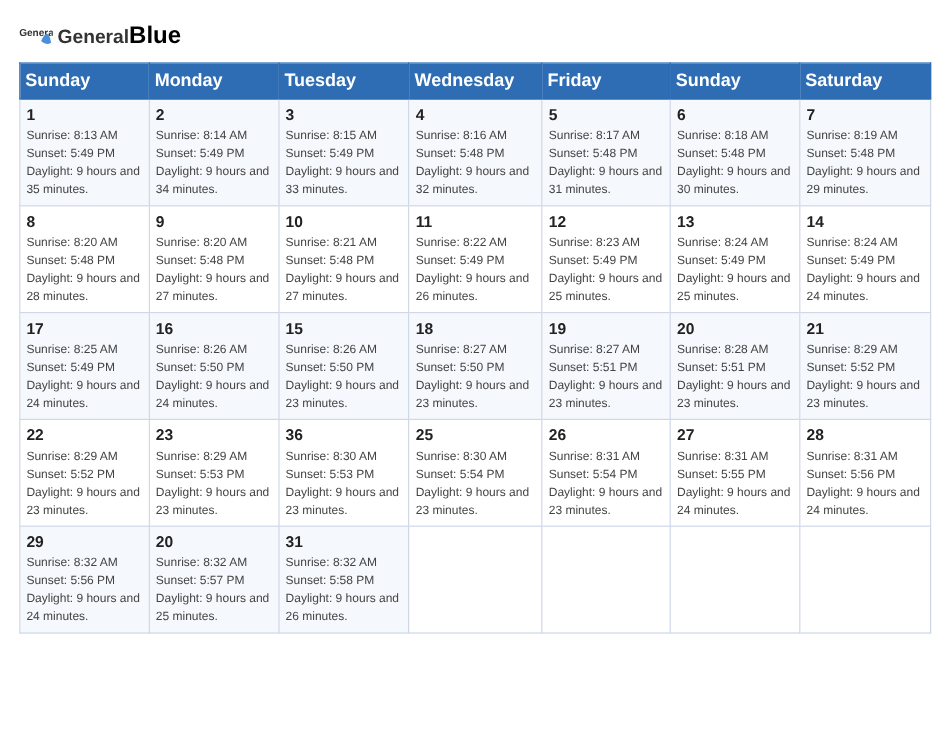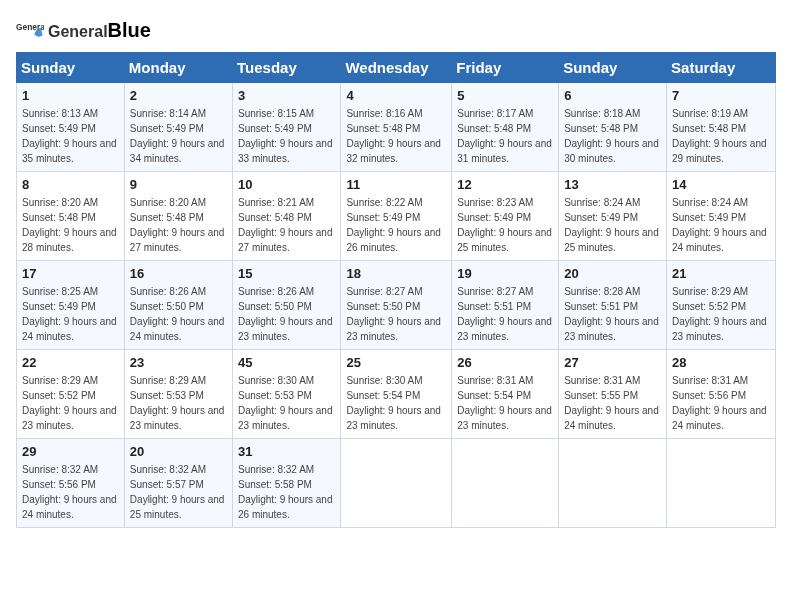--- a/index.html
+++ b/index.html
@@ -214,21 +214,21 @@
       <tr>
         <td>
           <span class="day-number">22</span>
           <div class="day-detail">Sunrise: 8:29 AM<br>Sunset: 5:52 PM<br>Daylight: 9 hours and 23 minutes.</div>
         </td>
         <td>
           <span class="day-number">23</span>
           <div class="day-detail">Sunrise: 8:29 AM<br>Sunset: 5:53 PM<br>Daylight: 9 hours and 23 minutes.</div>
         </td>
         <td>
-          <span class="day-number">45</span>
+          <span class="day-number">36</span>
           <div class="day-detail">Sunrise: 8:30 AM<br>Sunset: 5:53 PM<br>Daylight: 9 hours and 23 minutes.</div>
         </td>
         <td>
           <span class="day-number">25</span>
           <div class="day-detail">Sunrise: 8:30 AM<br>Sunset: 5:54 PM<br>Daylight: 9 hours and 23 minutes.</div>
         </td>
         <td>
           <span class="day-number">26</span>
           <div class="day-detail">Sunrise: 8:31 AM<br>Sunset: 5:54 PM<br>Daylight: 9 hours and 23 minutes.</div>
         </td>

